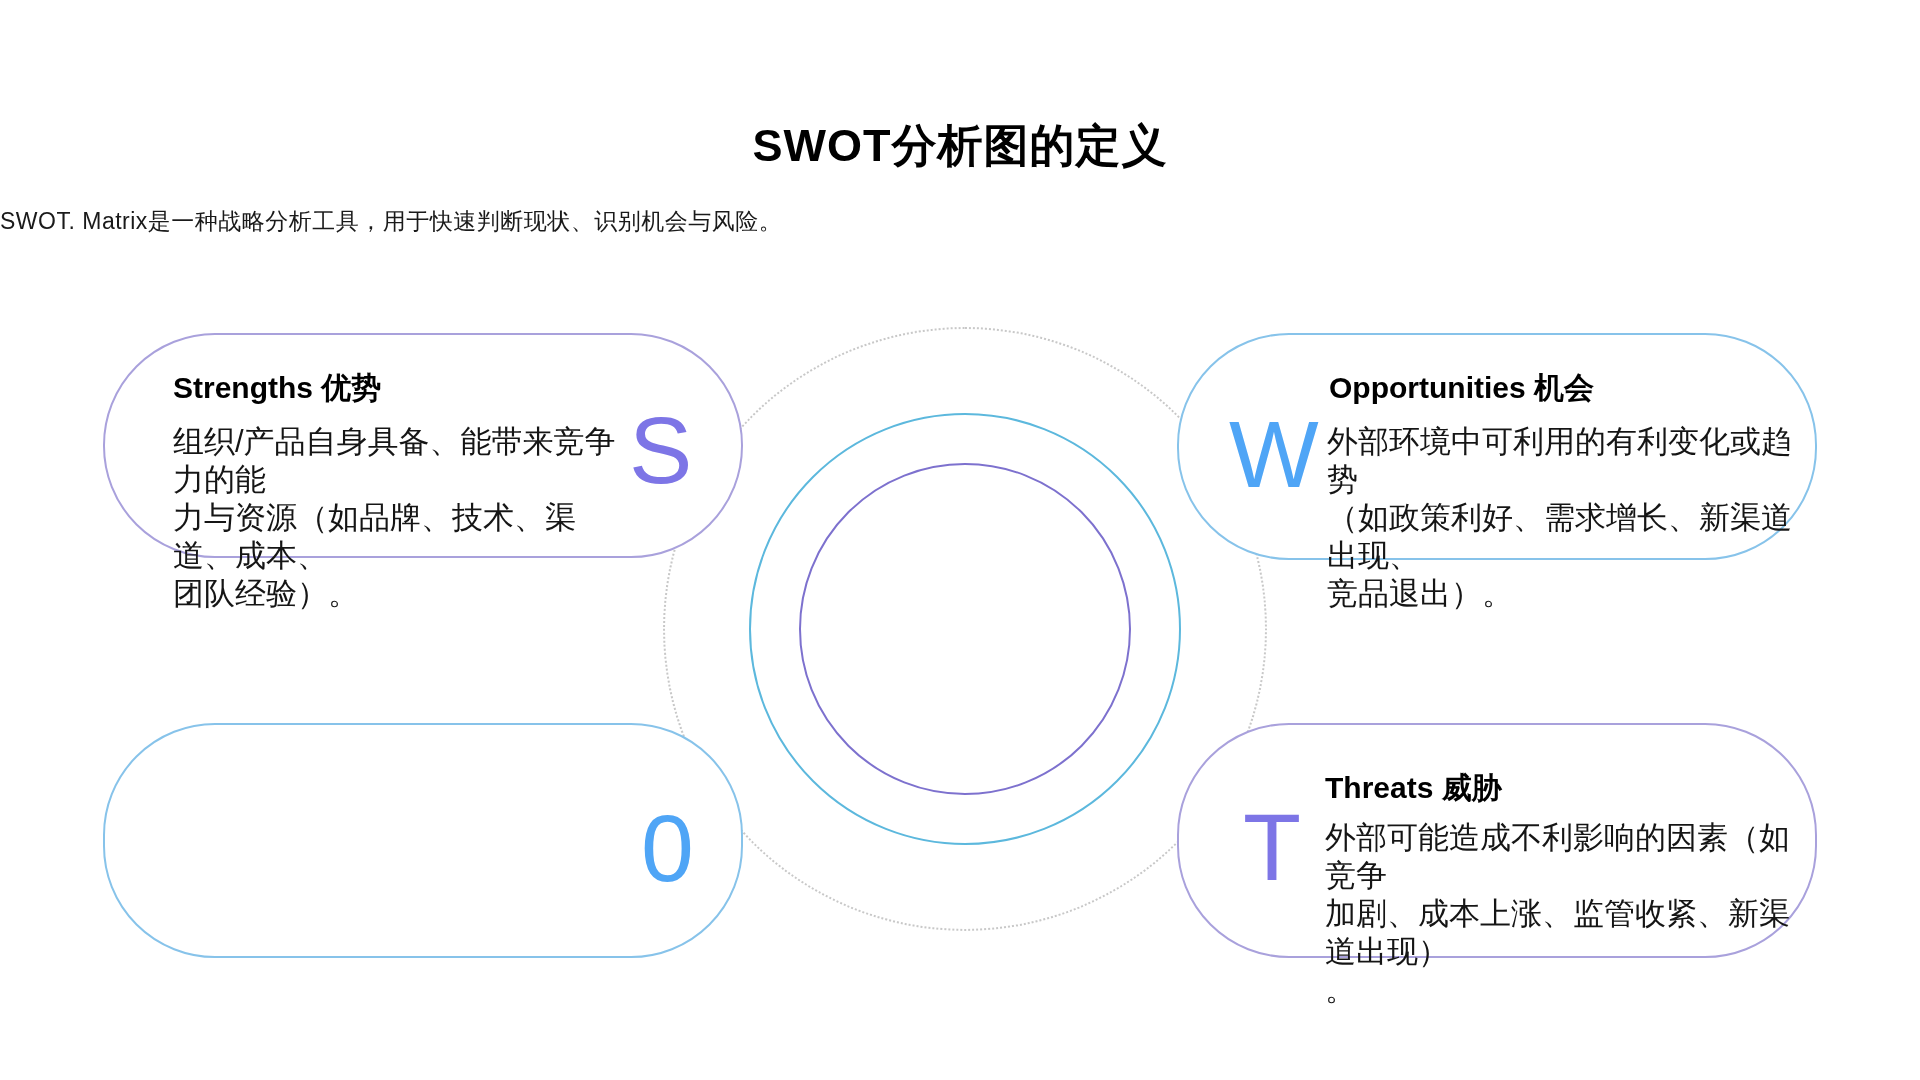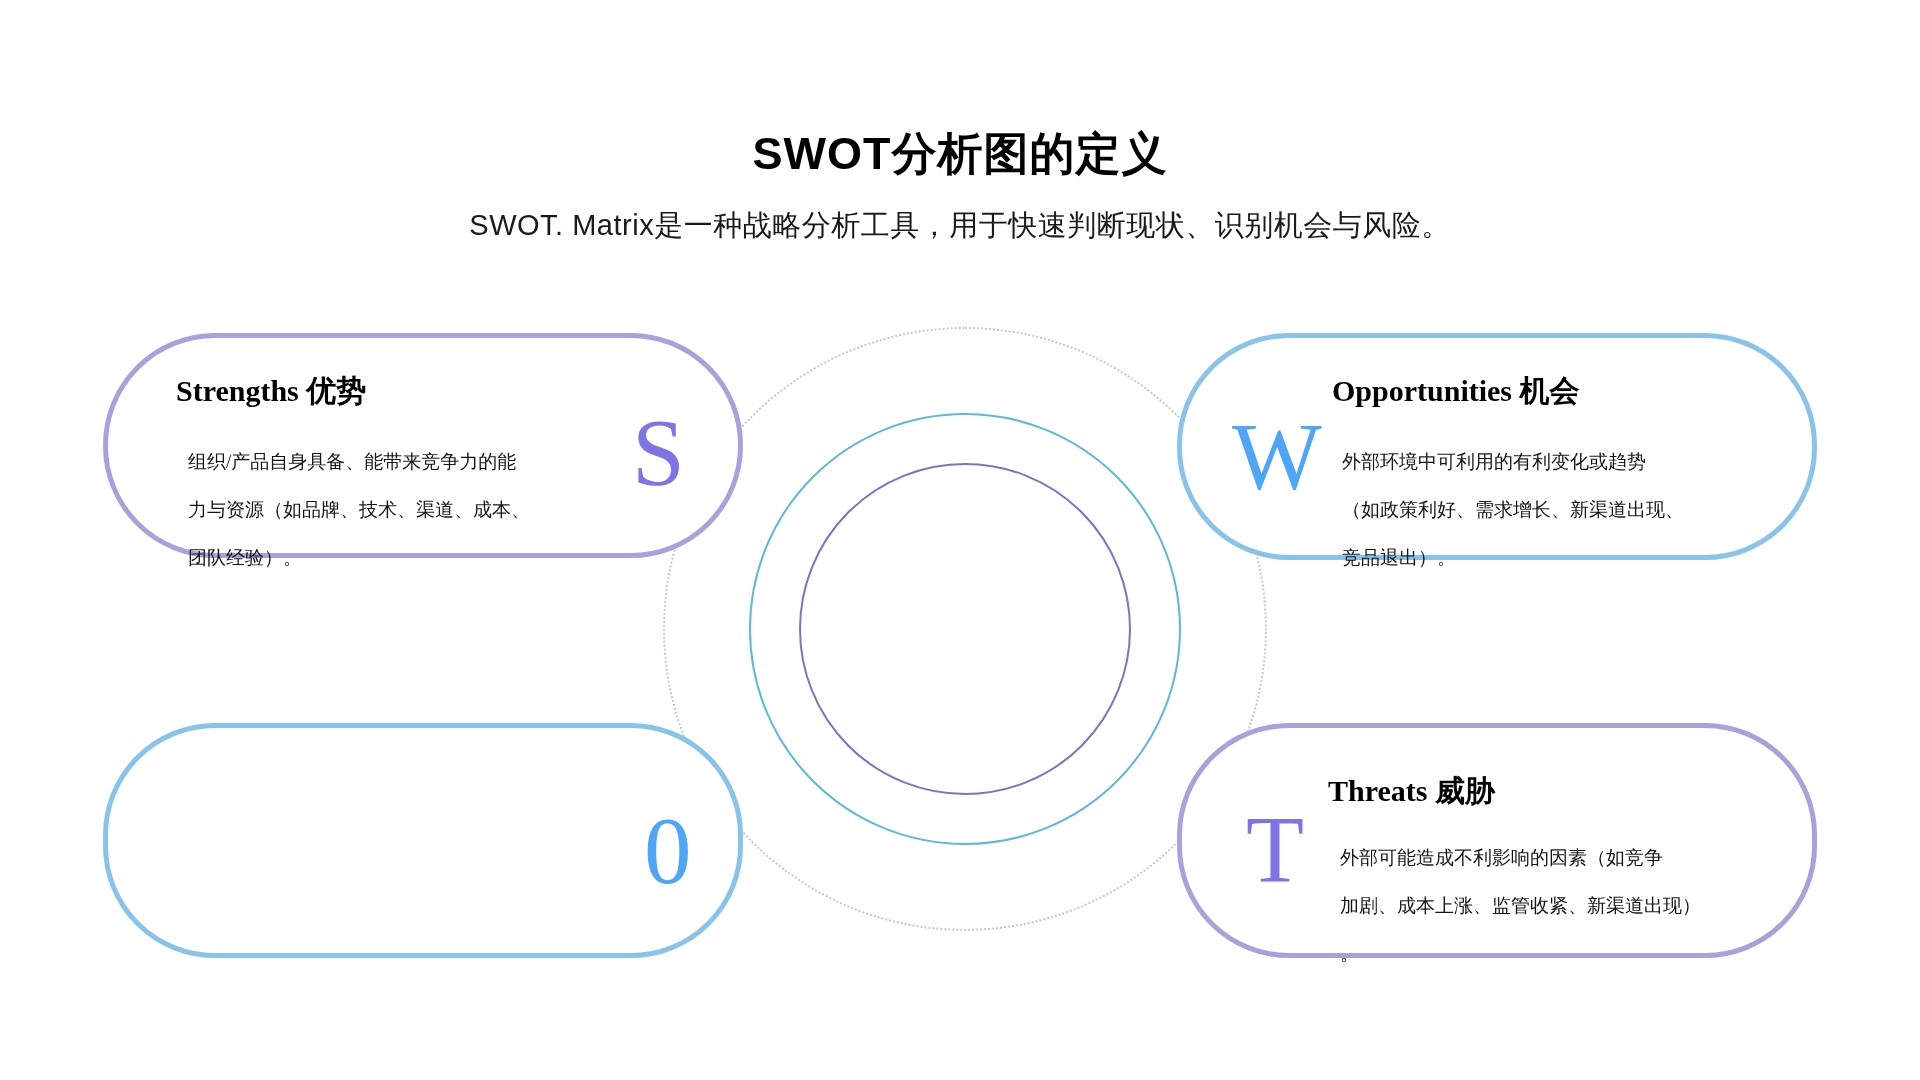--- a/index.html
+++ b/index.html
@@ -12,38 +12,37 @@
     width: 1920px;
     height: 1080px;
     background: #ffffff;
     overflow: hidden;
     font-family: "Liberation Sans", sans-serif;
     color: #111;
   }
 
   .page-title {
     position: absolute;
-    top: 124px;
+    top: 116px;
     left: 0;
     width: 100%;
     margin: 0;
     text-align: center;
     font-size: 45px;
     font-weight: 700;
     color: #000;
     letter-spacing: 1px;
   }
   .page-subtitle {
     position: absolute;
     top: 206px;
     left: 0;
     width: 100%;
     margin: 0;
-    text-align: center;
-    font-size: 29px;
+    font-size: 23px;
     font-weight: 400;
     color: #1a1a1a;
     letter-spacing: 0.5px;
   }
 
   
   .ring {
     position: absolute;
     border-radius: 50%;
     z-index: 1;
@@ -80,25 +79,24 @@
     font-weight: 400;
     letter-spacing: 2px;
     color: #6c5fd9;
     z-index: 1;
   }
 
   
   .quad {
     position: absolute;
     background: #ffffff;
-    border: 5px solid #4c1d95;
+    border: 2px solid #4c1d95;
     border-radius: 112px;
     box-sizing: border-box;
     z-index: 2;
-    font-family: Liberation Serif, serif;
   }
   .q-tl { left: 103px;  top: 333px; width: 640px; height: 225px; }
   .q-tr { left: 1177px; top: 333px; width: 640px; height: 227px; }
   .q-bl { left: 103px;  top: 723px; width: 640px; height: 235px; }
   .q-br { left: 1177px; top: 723px; width: 640px; height: 235px; }
 
   .q-heading {
     position: absolute;
     margin: 0;
     font-size: 30px;
@@ -107,23 +105,23 @@
     color: #000;
     white-space: nowrap;
   }
   .q-tl .q-heading { left: 68px;  top: 36px; }
   .q-tr .q-heading { left: 150px; top: 36px; }
   .q-bl .q-heading { left: 68px;  top: 46px; }
   .q-br .q-heading { left: 146px; top: 46px; text-align: center; }
 
   .q-body {
     position: absolute;
-    margin: 12px;
-    font-size: 19px;
-    line-height: 48px;
+    margin: 0;
+    font-size: 31px;
+    line-height: 38px;
     color: #151515;
     white-space: pre-line;
   }
   .q-tl .q-body { left: 68px;  top: 88px; width: 460px; }
   .q-tr .q-body { left: 148px; top: 88px; width: 480px; }
   .q-bl .q-body { left: 68px;  top: 94px; width: 460px; }
   .q-br .q-body { left: 146px; top: 94px; width: 490px; }
 
   .big-letter {
     position: absolute;

